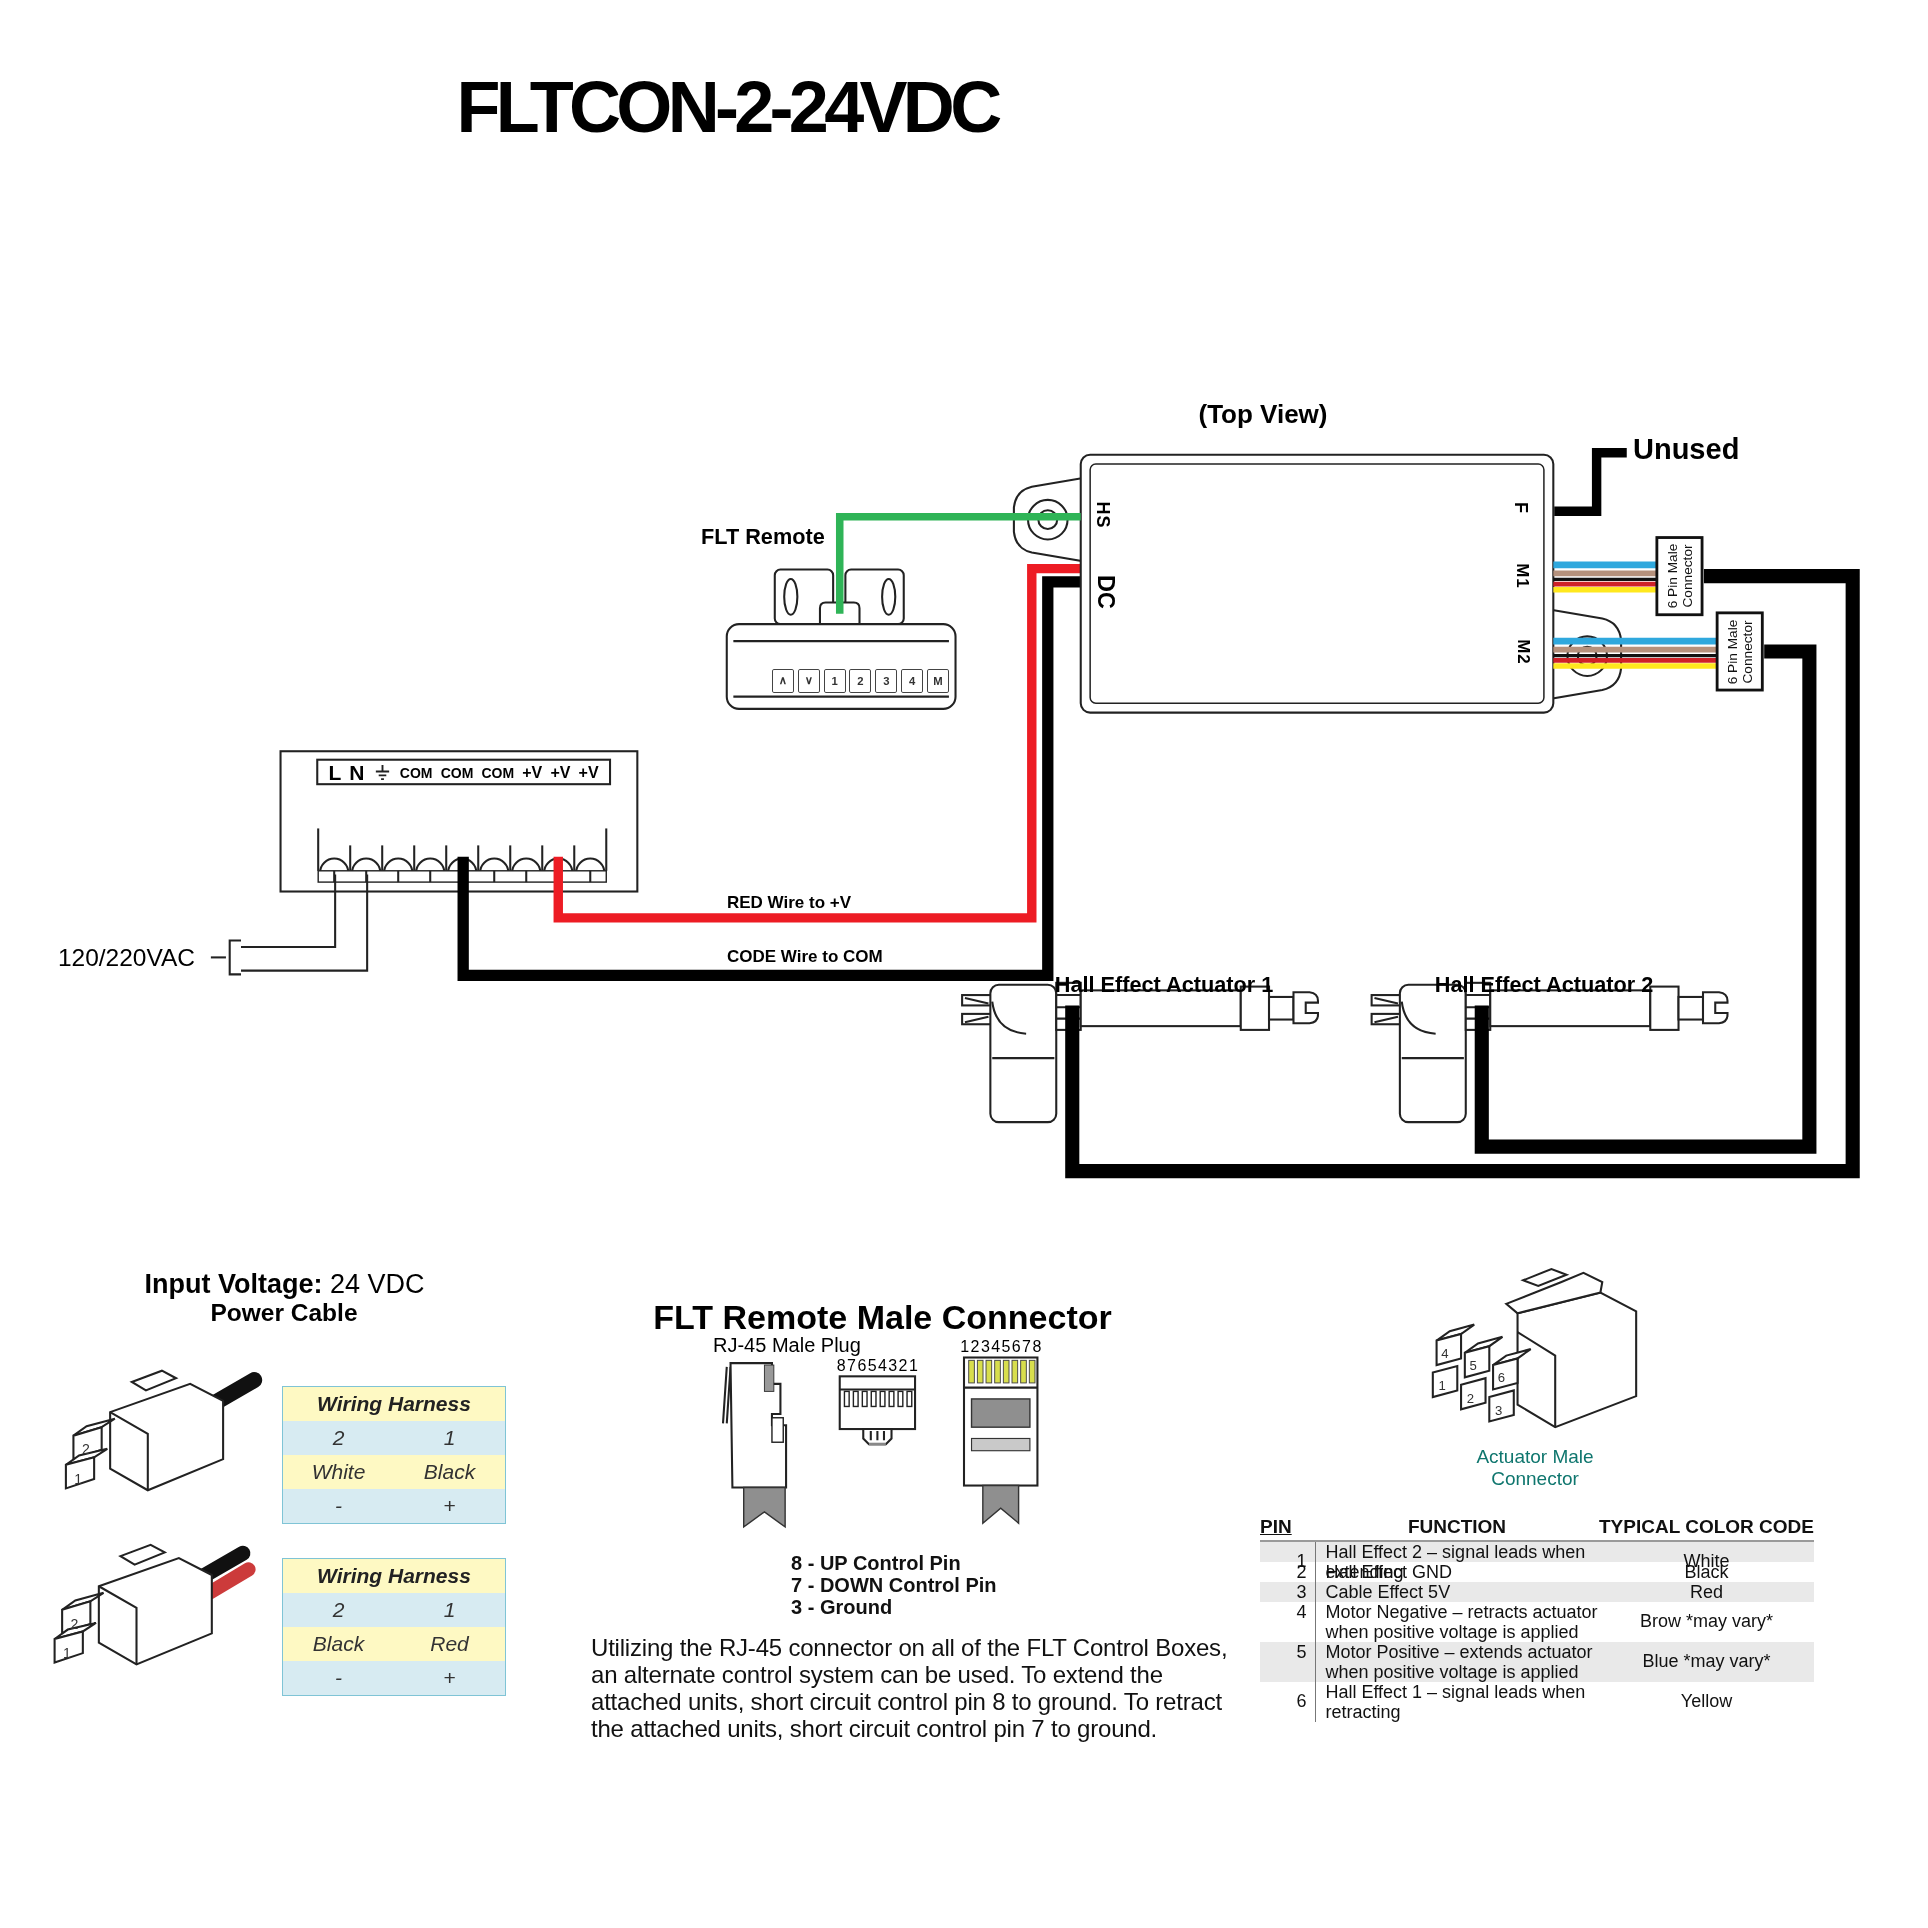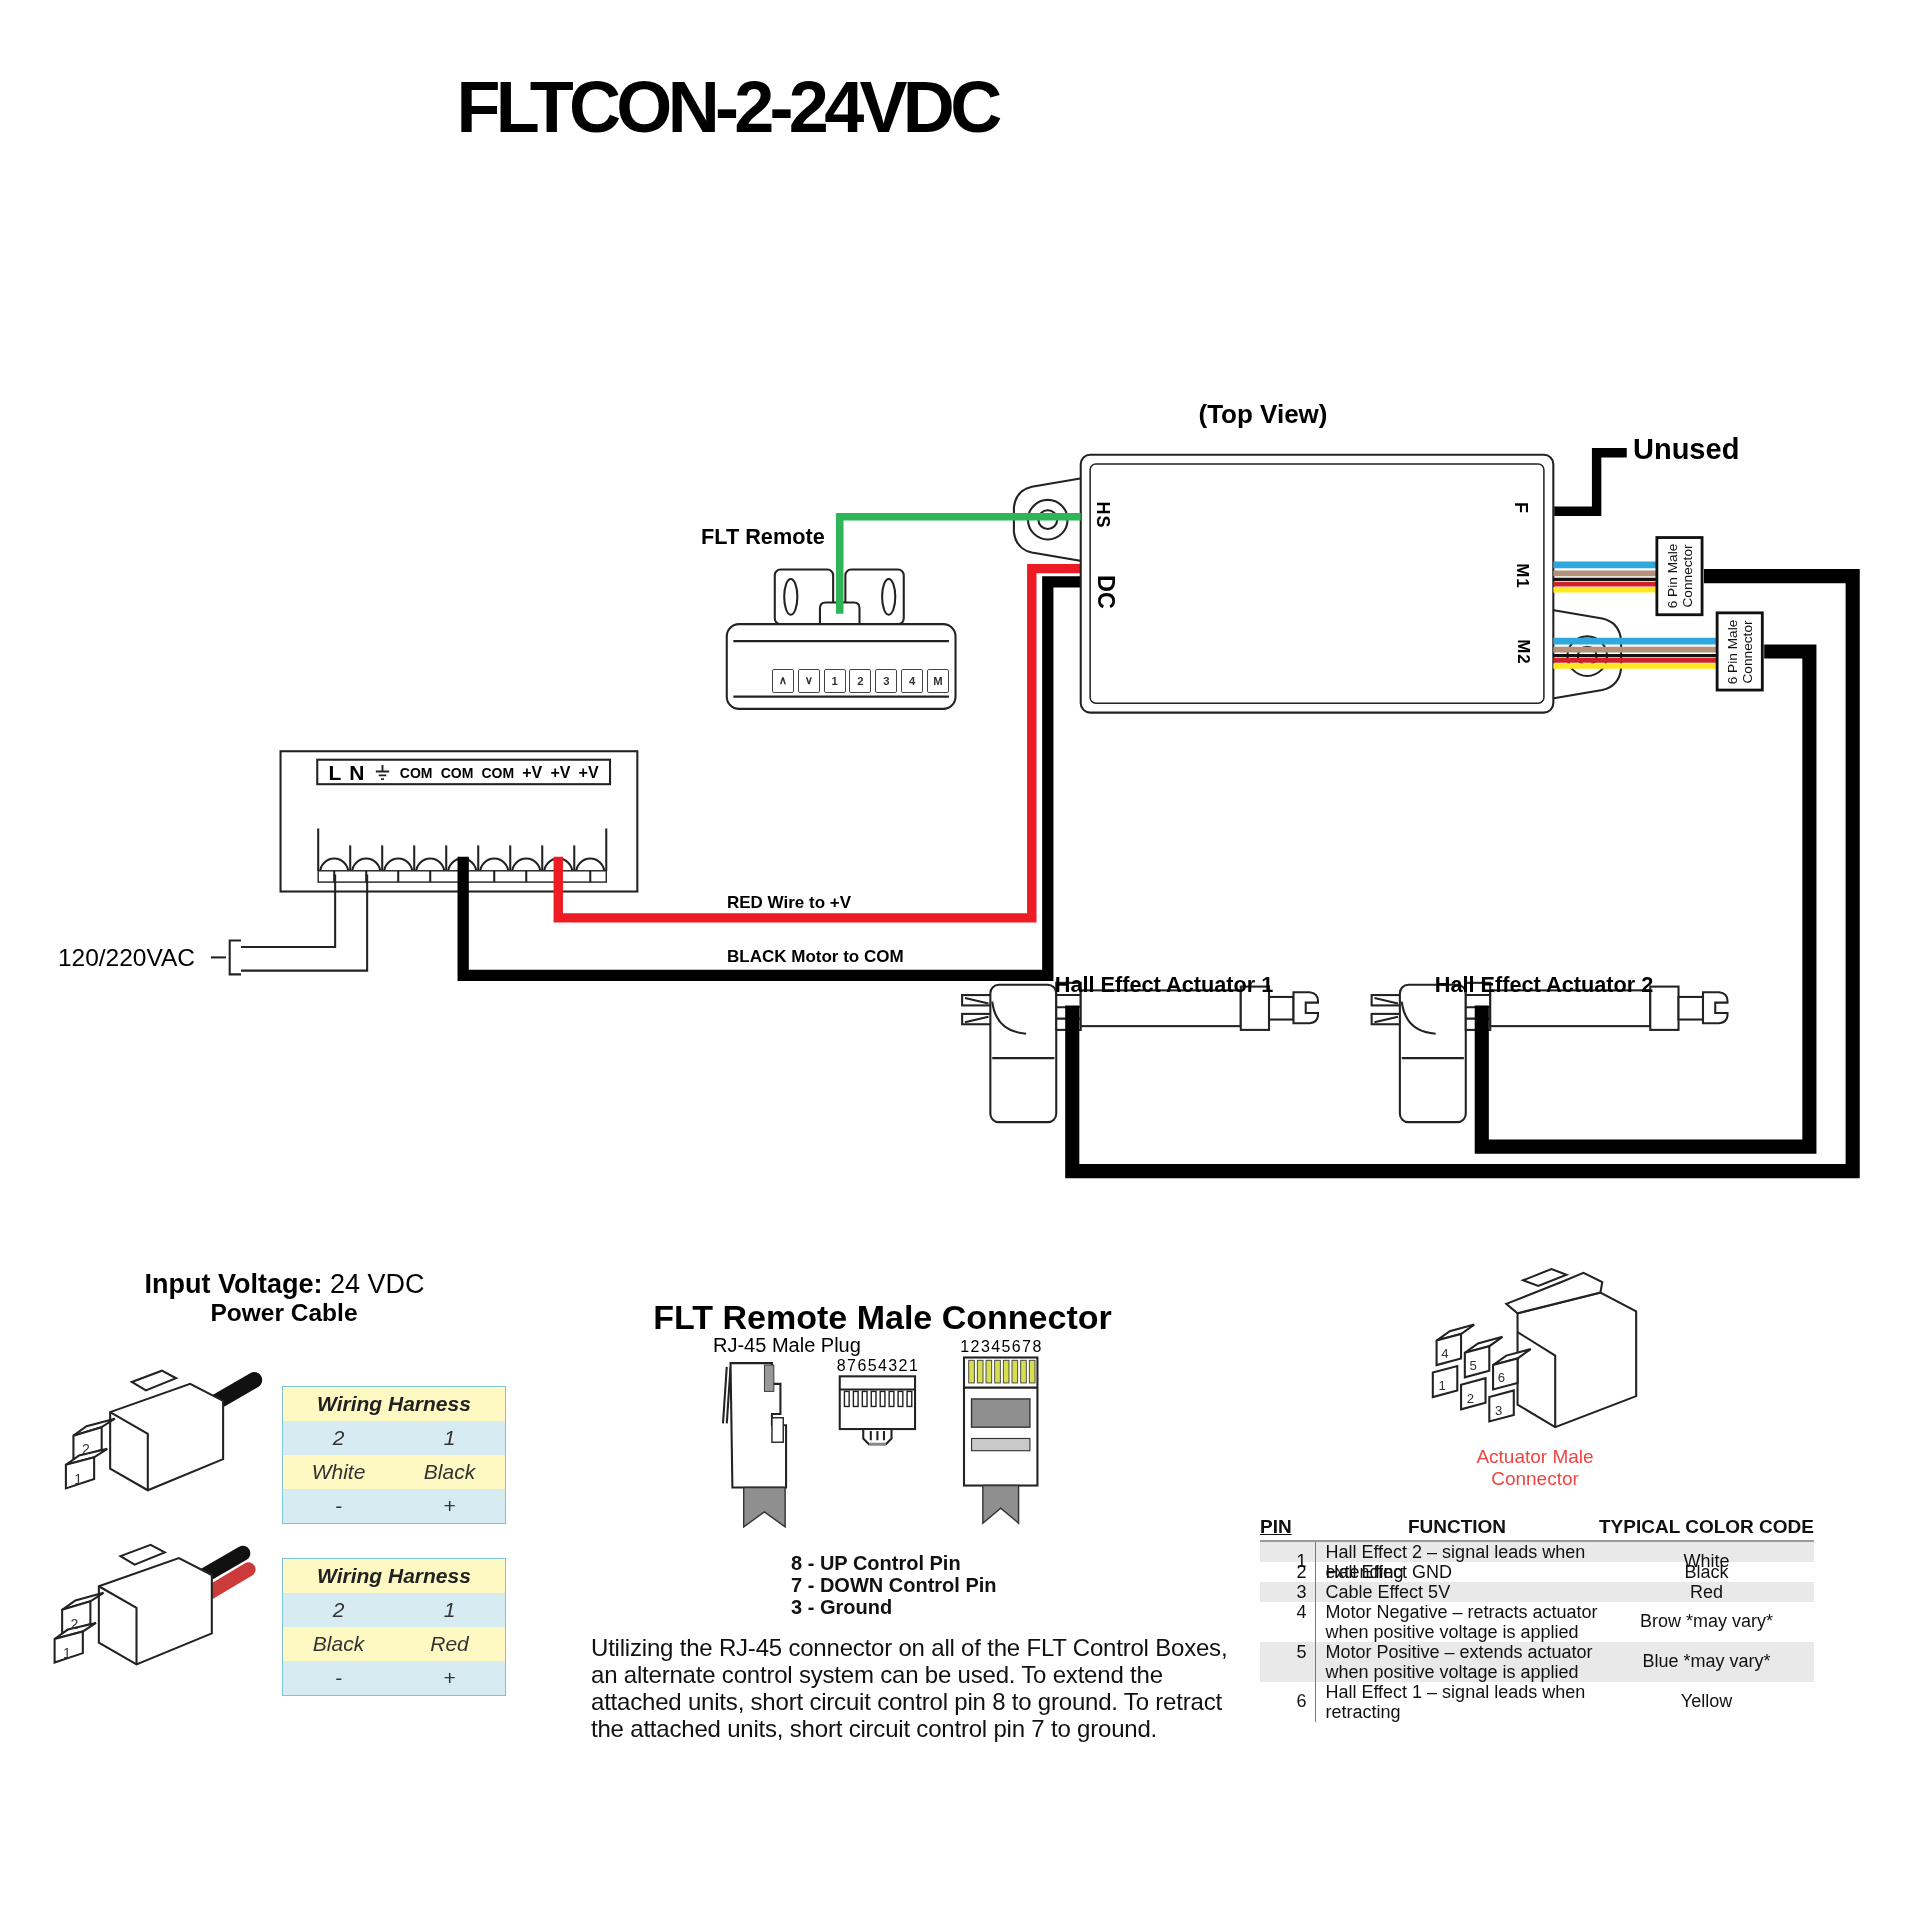--- a/index.html
+++ b/index.html
@@ -325,21 +325,21 @@
     <span class="psuCOM">COM</span>
     <span class="psuCOM">COM</span>
     <span class="psuCOM">COM</span>
     <span class="psuV">+V</span>
     <span class="psuV">+V</span>
     <span class="psuV">+V</span>
   </div>
 
   <div class="abs" style="left:37px;top:944px;width:158px;text-align:right;font-size:24.5px;">120/220VAC</div>
   <div class="abs wirelbl" style="left:727px;top:893px;">RED Wire to +V</div>
-  <div class="abs wirelbl" style="left:727px;top:947px;">BLACK Motor to COM</div>
+  <div class="abs wirelbl" style="left:727px;top:947px;">CODE Wire to COM</div>
   <div class="abs actlbl" style="left:1023px;top:972px;">Hall Effect Actuator 1</div>
   <div class="abs actlbl" style="left:1403px;top:972px;">Hall Effect Actuator 2</div>
 
   <div class="abs ctr b" style="left:143px;top:1299px;width:282px;font-size:24.5px;">Power Cable</div>
   <div class="abs ctr" style="left:115px;top:1269px;width:339px;font-size:27px;">
     <span class="b">Input Voltage:</span>
     <span>24 VDC</span>
   </div>
 
   <div class="abs harness" style="left:282px;top:1386px;">
@@ -379,21 +379,21 @@
   <div class="abs ctr" style="left:831px;top:1357px;width:94px;font-size:16px;letter-spacing:1.4px;">87654321</div>
   <div class="abs ctr" style="left:960px;top:1338px;width:83px;font-size:16px;letter-spacing:1.4px;">12345678</div>
 
   <div class="abs legend" style="left:791px;top:1552px;">
     <div>8 - UP Control Pin</div>
     <div>7 - DOWN Control Pin</div>
     <div>3 - Ground</div>
   </div>
   <div class="abs note" style="left:591px;top:1634px;width:650px;">Utilizing the RJ-45 connector on all of the FLT Control Boxes, an alternate control system can be used. To extend the attached units, short circuit control pin 8 to ground. To retract the attached units, short circuit control pin 7 to ground.</div>
 
-  <div class="abs ctr" style="left:1441px;top:1446px;width:188px;font-size:19px;line-height:21.7px;color:#ef4444;">
+  <div class="abs ctr" style="left:1441px;top:1446px;width:188px;font-size:19px;line-height:21.7px;color:#0f766e;">
     <div>Actuator Male</div>
     <div>Connector</div>
   </div>
 
   <div class="abs pintable" style="left:1260px;top:1516px;">
     <div class="pt-head">
       <span style="text-align:left;text-decoration:underline;">PIN</span>
       <span style="text-align:center;">FUNCTION</span>
       <span style="text-align:center;">TYPICAL COLOR CODE</span>
     </div>

